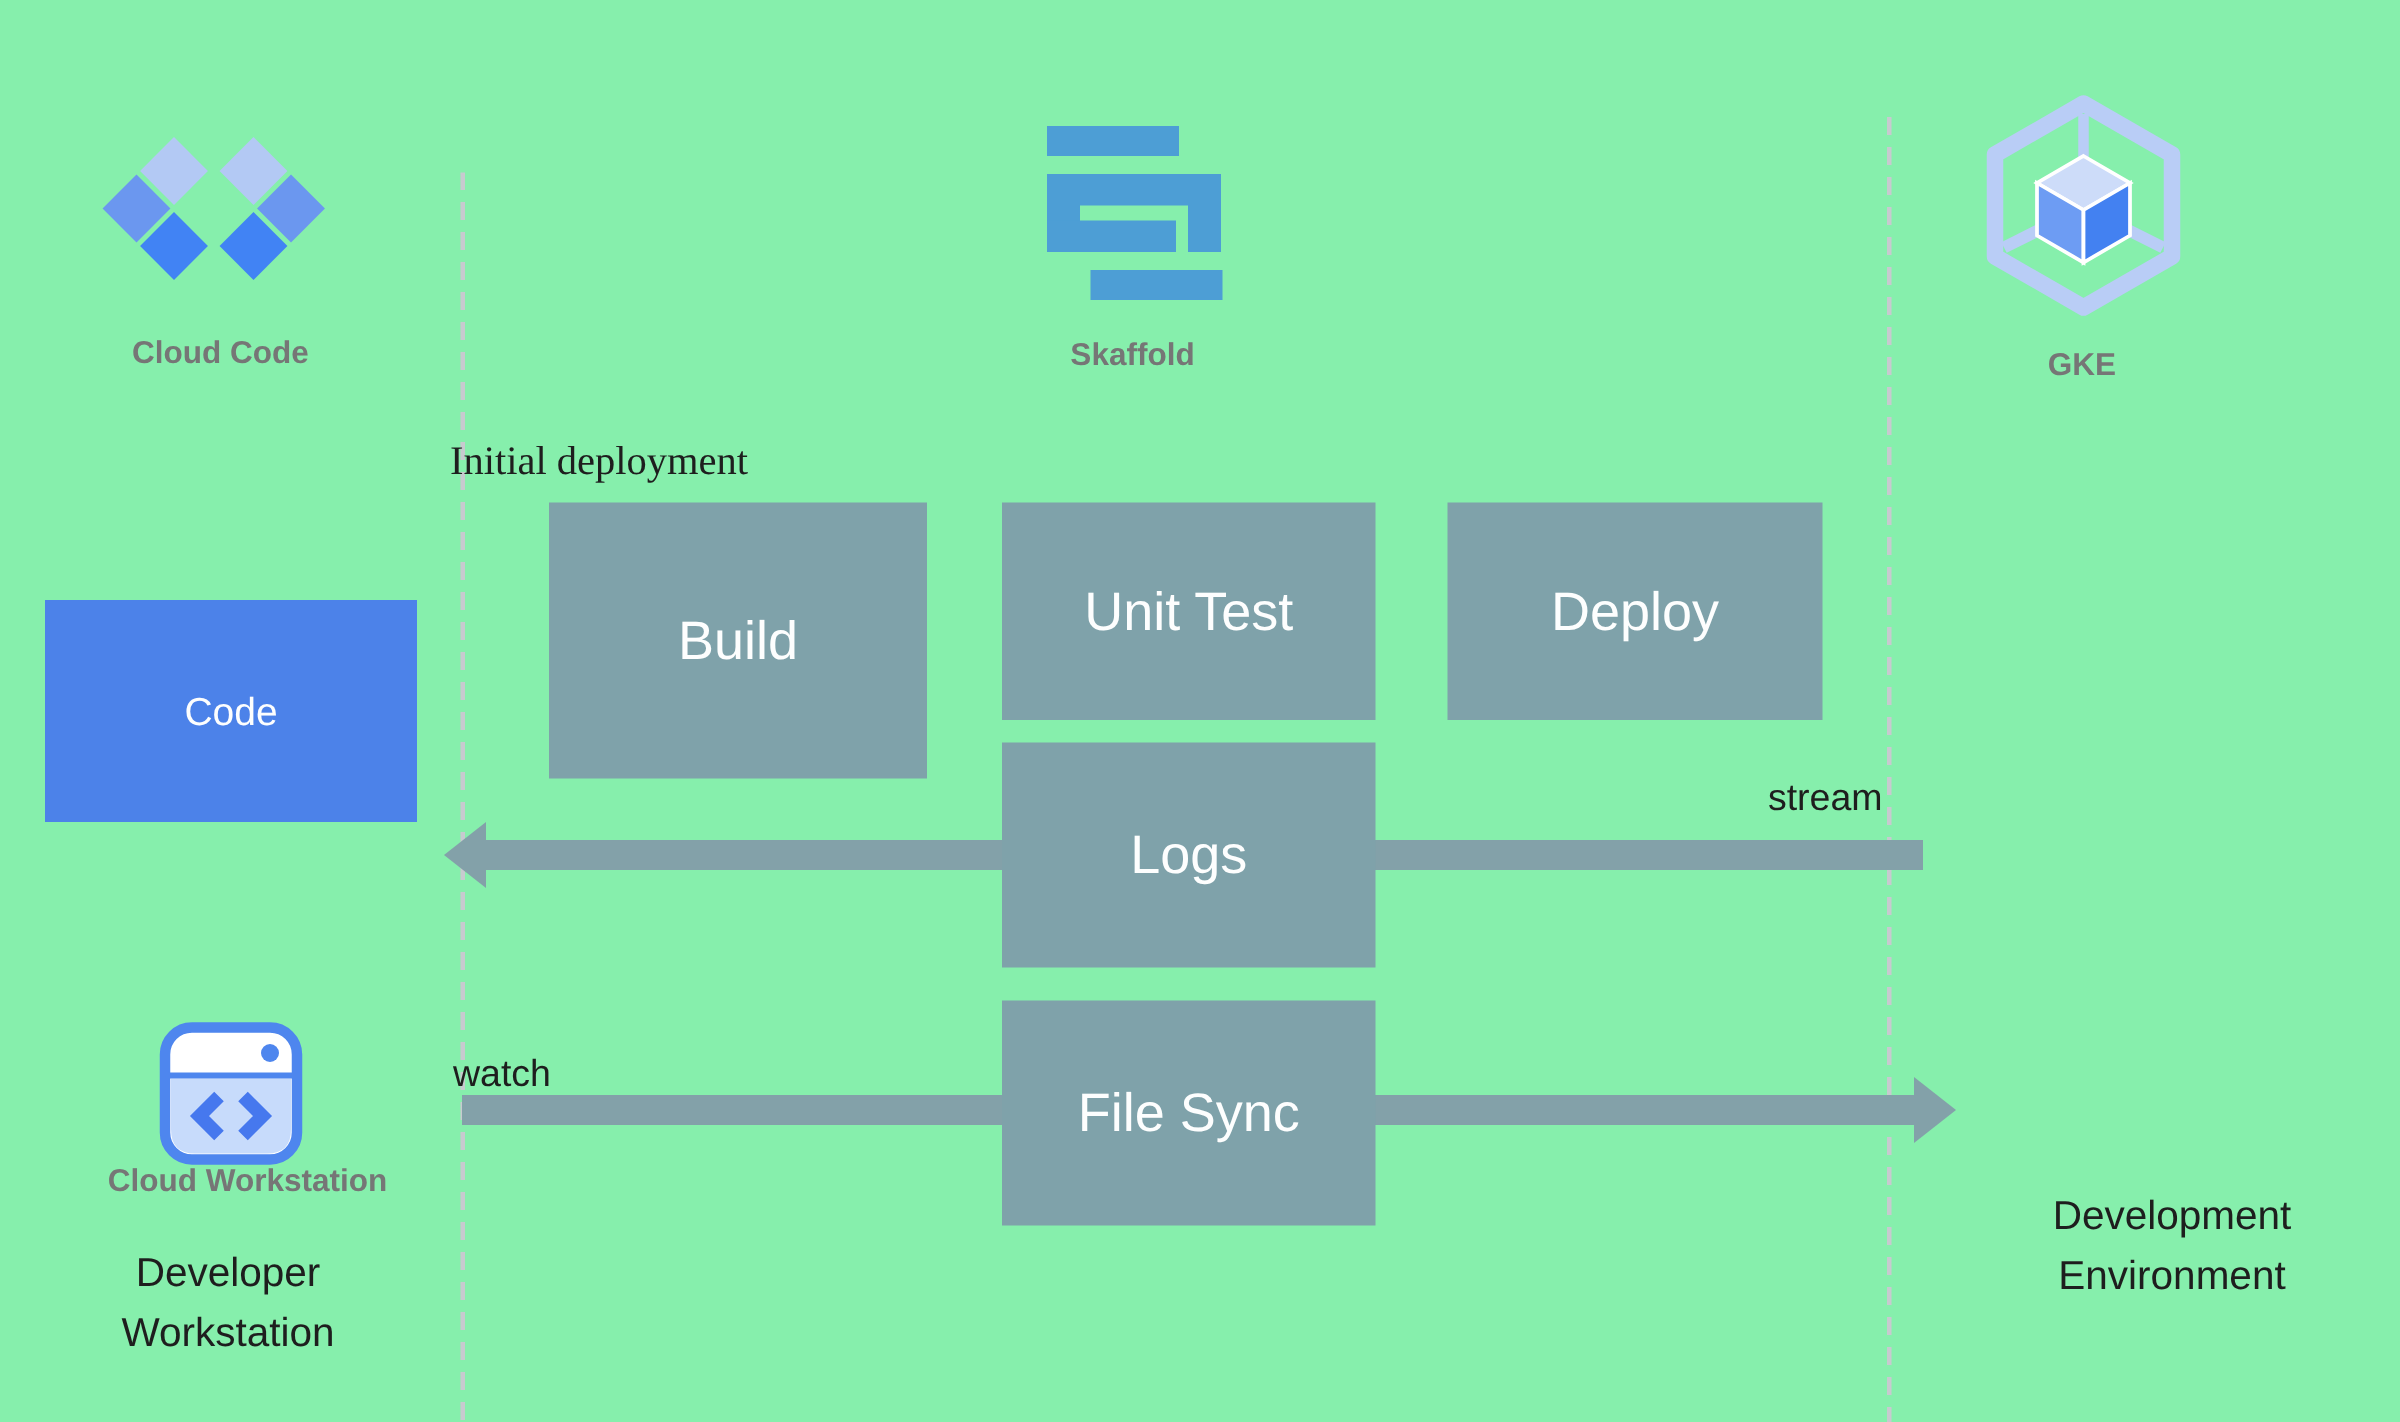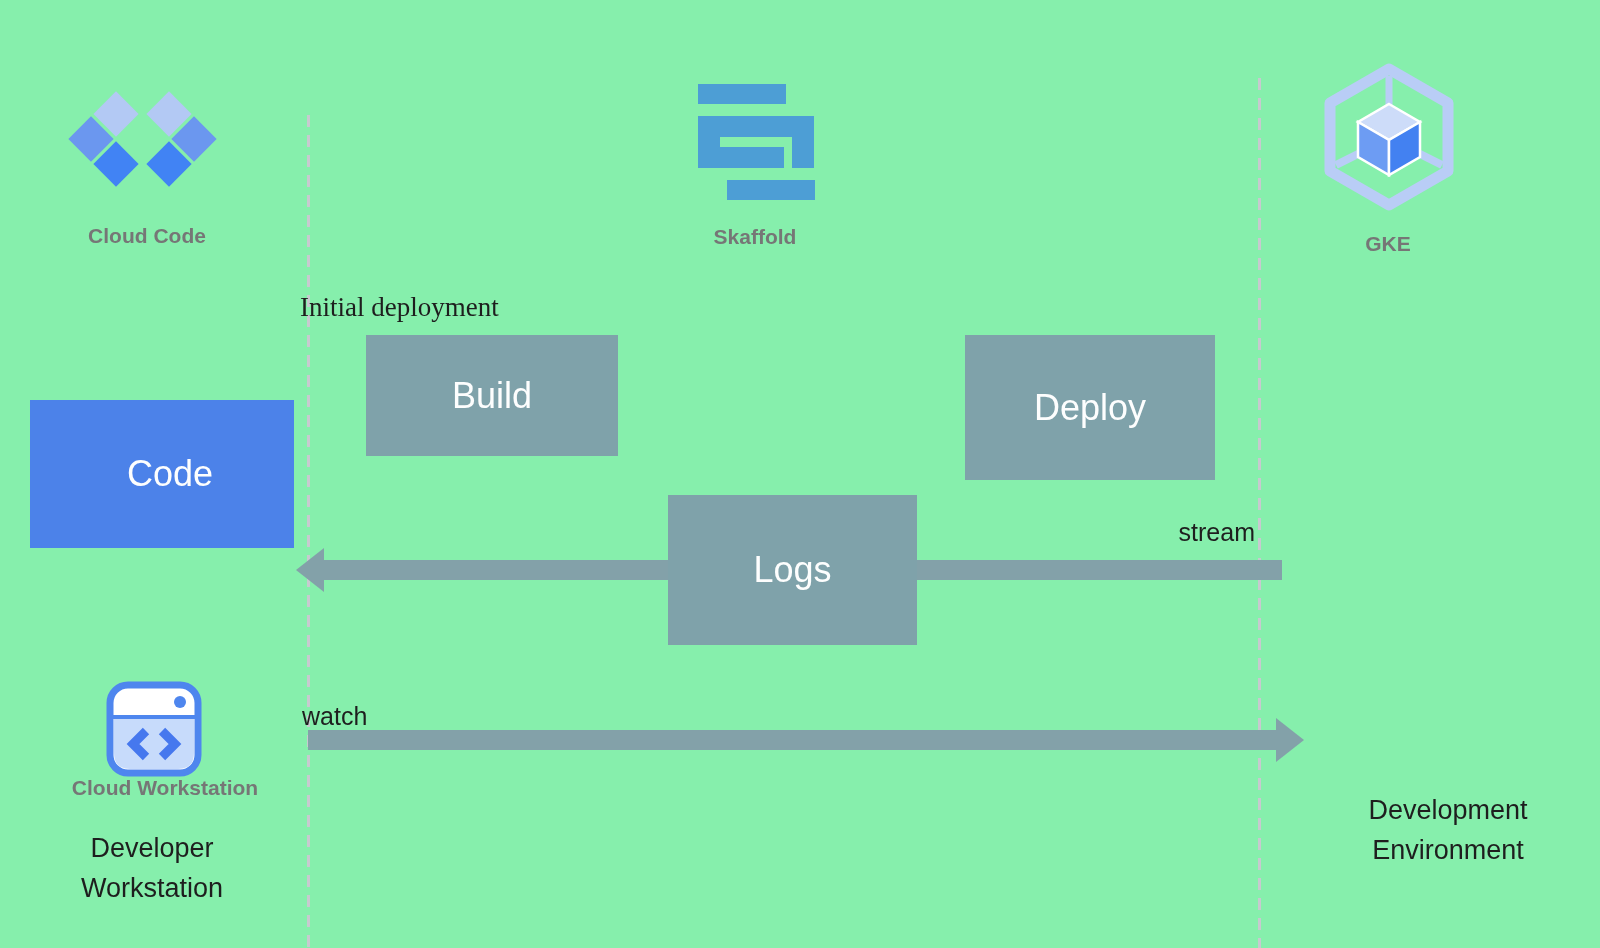--- a/index.html
+++ b/index.html
@@ -12,21 +12,21 @@
   .vdash{
     width:3px;
     background:repeating-linear-gradient(to bottom, var(--p-dash,#c7cacf) 0 12px, transparent 12px 20px);
     z-index:1;
   }
   
   .box{
     display:flex;align-items:center;justify-content:center;text-align:center;
     color:#fdfefe;z-index:3;
   }
-  .box.blue{background:var(--p-blue-box,#4c82e9);font-size:36px;padding-left:16px;}
+  .box.blue{background:var(--p-blue-box,#4c82e9);font-size:26px;}
   .box.teal{background:var(--p-teal-box,#7fa2aa);font-size:36px;}
   .box.blue.wrap{font-size:33px;line-height:47px;padding:0 18px;}
   
   .arrow-line{height:20px;background:var(--p-arrow,#83a1a9);z-index:2;}
   .arrow-head{width:0;height:0;z-index:2;}
   .head-left{border-top:22px solid transparent;border-bottom:22px solid transparent;border-right:28px solid var(--p-arrow,#83a1a9);}
   .head-right{border-top:22px solid transparent;border-bottom:22px solid transparent;border-left:28px solid var(--p-arrow,#83a1a9);}
   
   .caption{font-weight:700;color:var(--p-caption,#767676);font-size:21px;text-align:center;z-index:4;}
   .annot{color:var(--p-text,#1e1e1e);font-size:25px;z-index:4;}
@@ -87,23 +87,25 @@
 
   <div class="abs arrow-line" style="left:318px;top:560px;width:964px;"></div>
   <div class="abs arrow-head head-left" style="left:296px;top:548px;"></div>
   <div class="abs annot stream-right" style="left:1120px;top:518px;width:135px;">stream</div>
 
   <div class="abs arrow-line" style="left:308px;top:730px;width:968px;"></div>
   <div class="abs arrow-head head-right" style="left:1276px;top:718px;"></div>
   <div class="abs annot" style="left:302px;top:702px;">watch</div>
 
   <div class="abs box blue" style="left:30px;top:400px;width:248px;height:148px;">Code</div>
-  <div class="abs box teal" style="left:366px;top:335px;width:252px;height:121px;">Build</div>
+  <div class="abs box teal" style="left:366px;top:335px;width:252px;height:184px;">Build</div>
+  <div class="abs box teal" style="left:668px;top:335px;width:249px;height:145px;">Unit Test</div>
   <div class="abs box teal" style="left:965px;top:335px;width:250px;height:145px;">Deploy</div>
   <div class="abs box teal" style="left:668px;top:495px;width:249px;height:150px;">Logs</div>
+  <div class="abs box teal" style="left:668px;top:667px;width:249px;height:150px;">File Sync</div>
 
   <div class="abs" style="left:106px;top:681px;z-index:4;">
     <svg width="96" height="96" viewBox="0 0 96 96">
       <rect x="4" y="4" width="88" height="88" rx="18" fill="#ffffff" stroke="#4e86ee" stroke-width="7"></rect>
       <path d="M8 38 L88 38 L88 72 Q88 88 72 88 L24 88 Q8 88 8 72 Z" fill="#c7dbfb"></path>
       <line x1="7" y1="36" x2="89" y2="36" stroke="#4e86ee" stroke-width="4"></line>
       <circle cx="74" cy="21" r="6" fill="#4e86ee"></circle>
       <path d="M40 50 L27 63 L40 76" fill="none" stroke="#4678ee" stroke-width="9" stroke-linejoin="miter"></path>
       <path d="M56 50 L69 63 L56 76" fill="none" stroke="#4678ee" stroke-width="9" stroke-linejoin="miter"></path>
     </svg>

